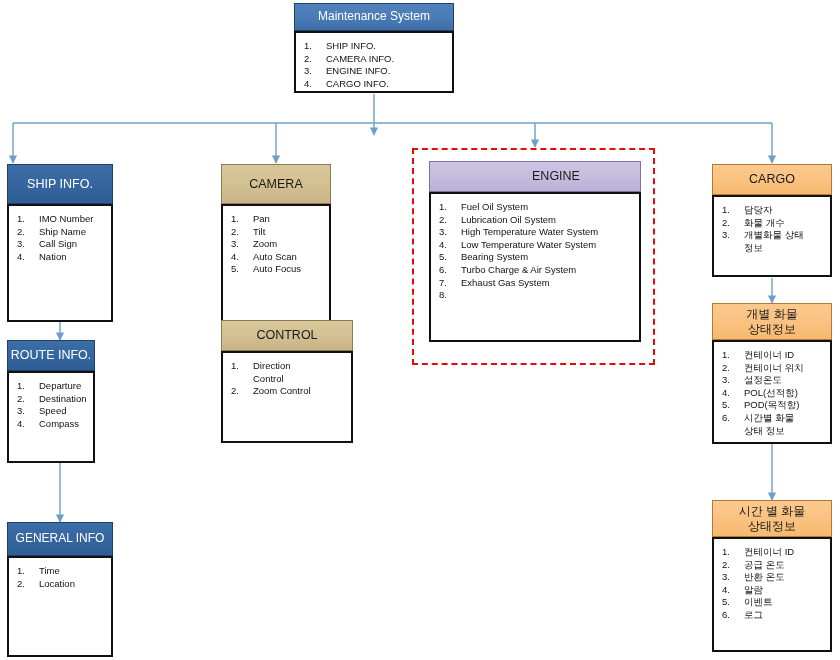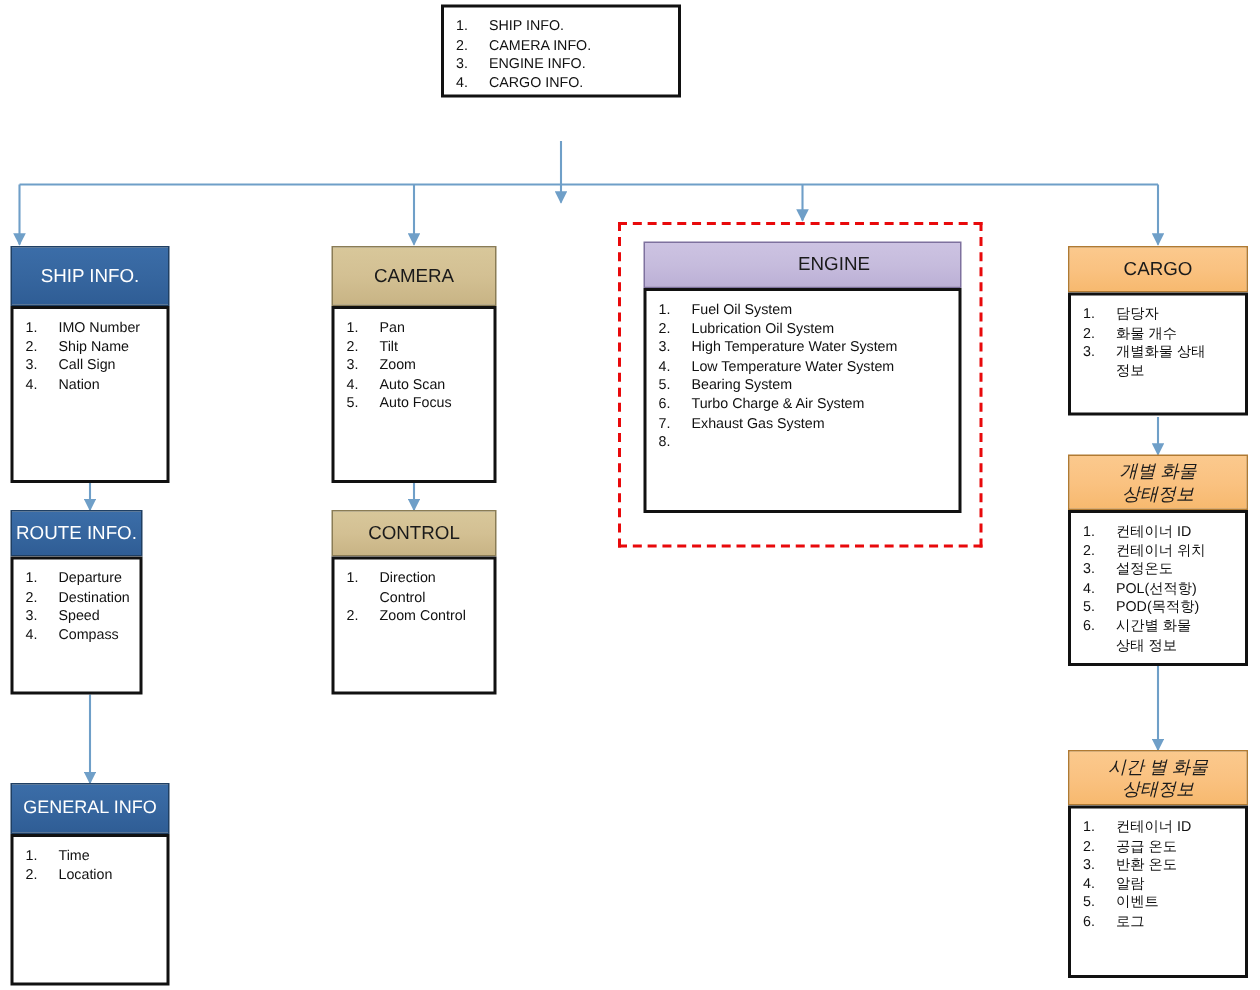--- a/index.html
+++ b/index.html
@@ -98,21 +98,20 @@
     position: absolute;
     box-sizing: border-box;
     border: 2px dashed #e8090b;
     padding: 0;
   }
   .ko {
     font-size: 9.5px;
   }
   .hdr2 {
     line-height: 1.18;
-    font-style: italic;
   }
 </style>
 </head>
 <body>
 
 <div id="canvas">
 
   <svg class="lines" viewBox="0 0 840 660">
     <defs>
       <marker id="arrow" viewBox="0 0 10 10" refX="9" refY="5" markerWidth="6" markerHeight="6" orient="auto-start-reverse">
@@ -135,20 +134,21 @@
 
       <path d="M 276 322 L 276 340" marker-end="url(#arrow)"></path>
 
       <path d="M 772 278 L 772 303" marker-end="url(#arrow)"></path>
 
       <path d="M 772 444 L 772 500" marker-end="url(#arrow)"></path>
     </g>
   </svg>
 
   <div class="node" style="left:294px; top:3px; width:160px;">
+    <div class="node-header hdr-blue" style="height:28px;">Maintenance System</div>
     <div class="node-body" style="height:62px;">
       <ol>
         <li><span class="num">1.</span><span class="txt">SHIP INFO.</span></li>
         <li><span class="num">2.</span><span class="txt">CAMERA INFO.</span></li>
         <li><span class="num">3.</span><span class="txt">ENGINE INFO.</span></li>
         <li><span class="num">4.</span><span class="txt">CARGO INFO.</span></li>
       </ol>
     </div>
   </div>
 
@@ -192,21 +192,21 @@
       <ol>
         <li><span class="num">1.</span><span class="txt">Pan</span></li>
         <li><span class="num">2.</span><span class="txt">Tilt</span></li>
         <li><span class="num">3.</span><span class="txt">Zoom</span></li>
         <li><span class="num">4.</span><span class="txt">Auto Scan</span></li>
         <li><span class="num">5.</span><span class="txt">Auto Focus</span></li>
       </ol>
     </div>
   </div>
 
-  <div class="node" style="left:221px; top:340px; width:110px;border-radius:25px;">
+  <div class="node" style="left:221px; top:320px; width:132px;border-radius:25px;">
     <div class="node-header hdr-tan" style="height:31px; font-size:12.5px;">CONTROL</div>
     <div class="node-body" style="height:92px;">
       <ol>
         <li><span class="num">1.</span><span class="txt">Direction
 Control</span></li>
         <li><span class="num">2.</span><span class="txt">Zoom Control</span></li>
       </ol>
     </div>
   </div>
 

